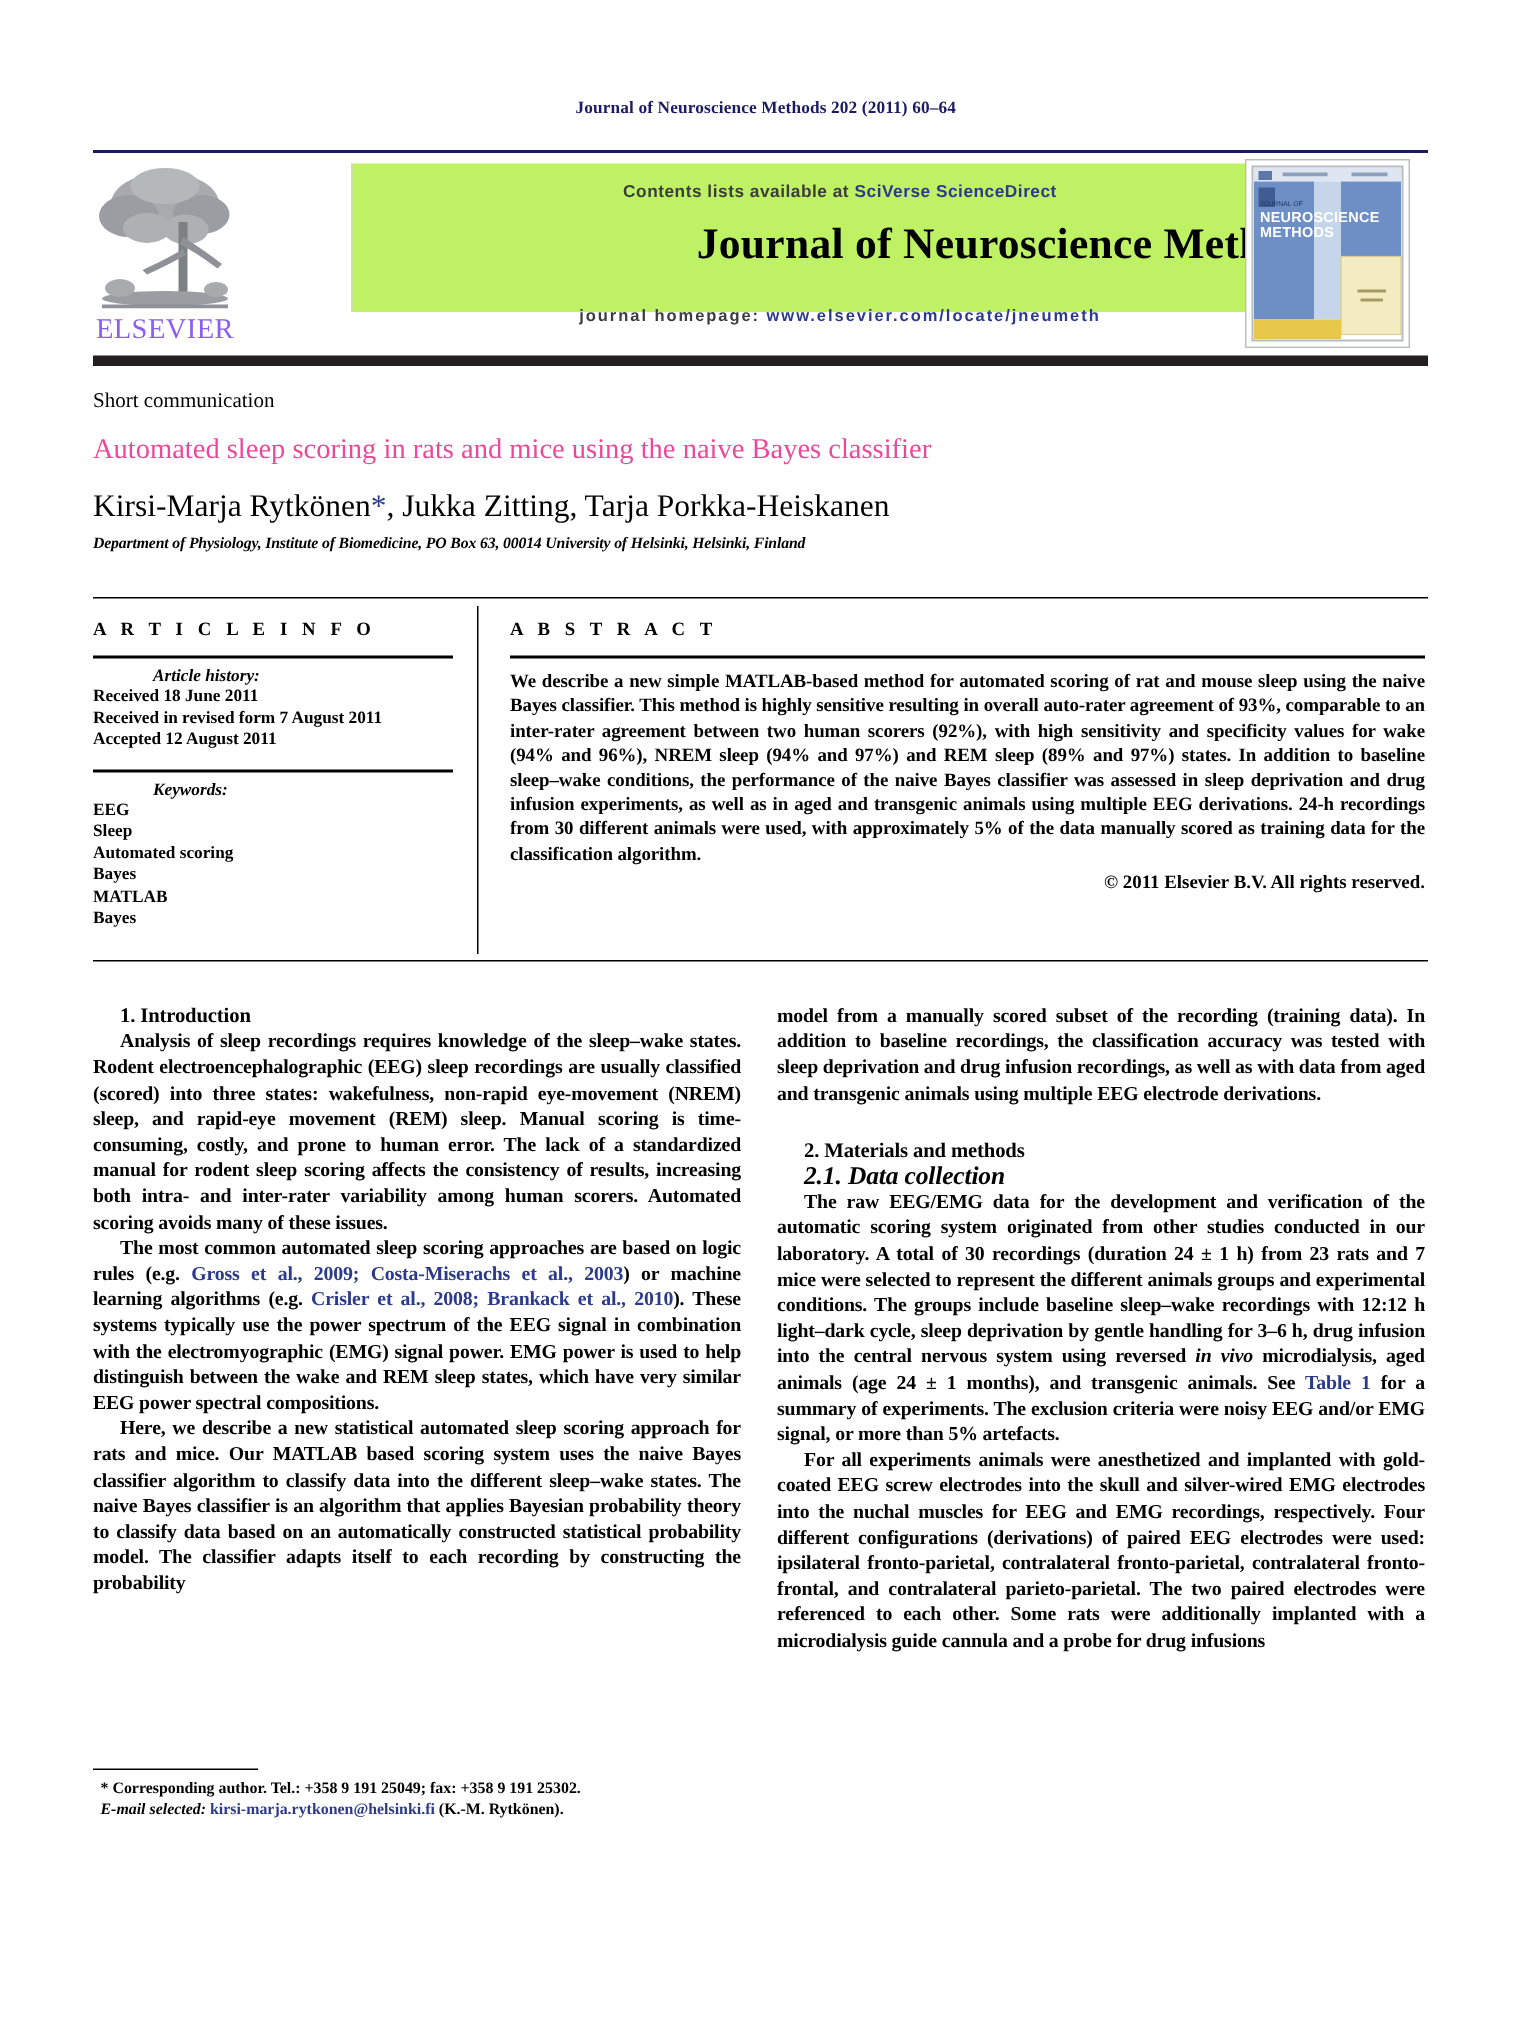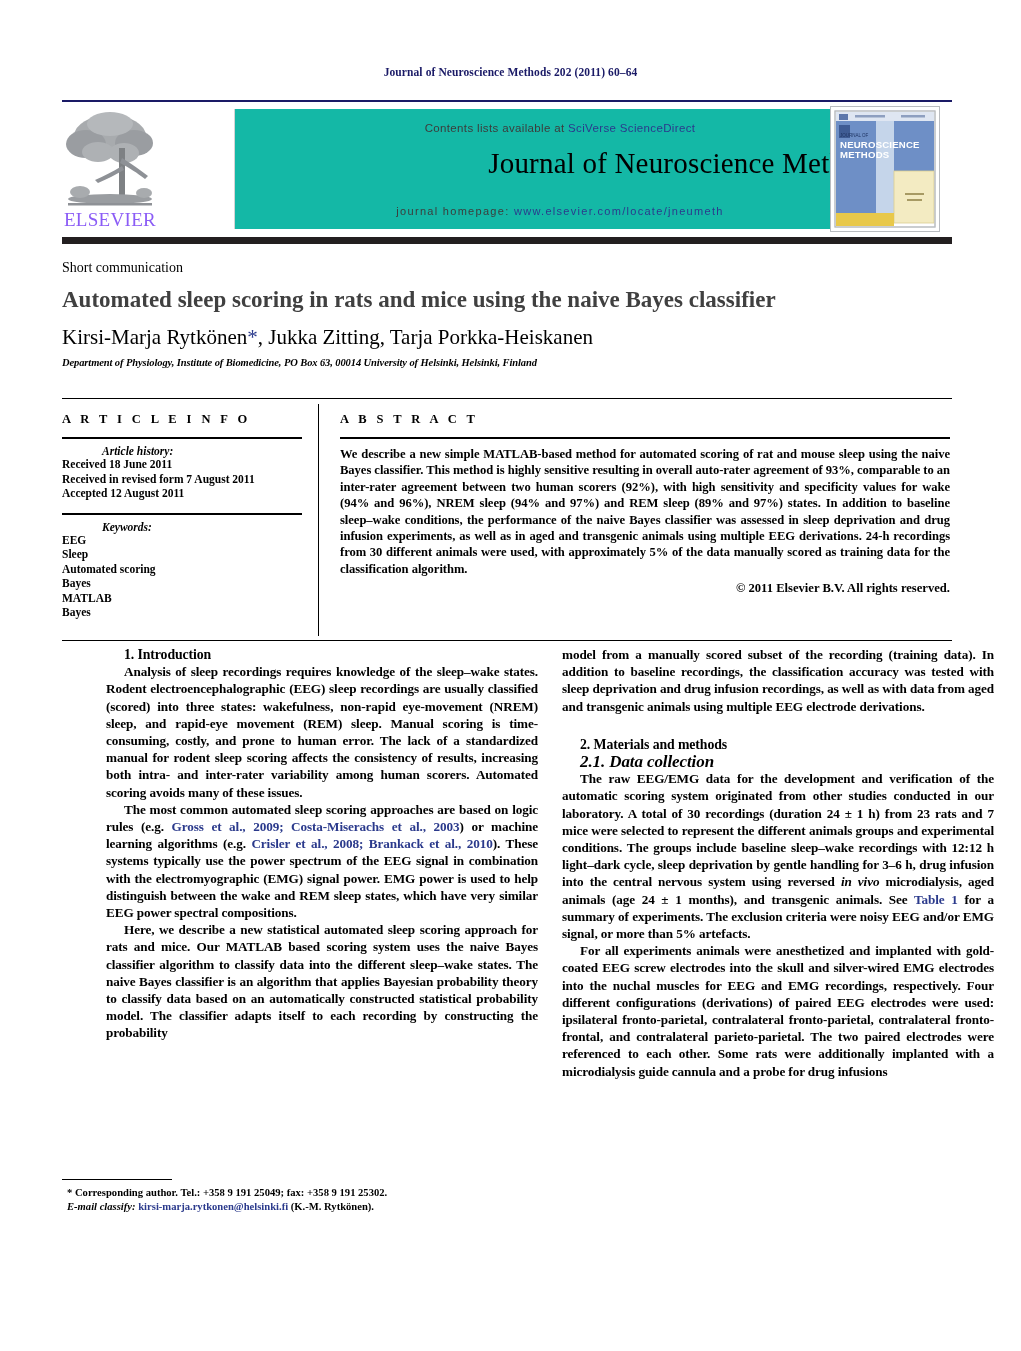--- a/index.html
+++ b/index.html
@@ -62,24 +62,25 @@
     text-align: center;
     font-family: "Liberation Serif", serif;
     font-size: 19px;
     letter-spacing: 0.3px;
     color: #8b5cf6;
   }
   .banner {
     position: absolute;
     left: 172px; top: 6px;
     width: 650px;
-    height: 120px;
-    background: #14b8a6;
+    height: 99px;
+    background: #bef264;
     border-left: 1px solid #d3d4d5;
     border-right: 1px solid #d3d4d5;
+    font-weight: bold;
   }
   .contents-line {
     position: absolute;
     left: 0; top: 13px;
     width: 650px;
     text-align: center;
     font-family: "Liberation Sans", sans-serif;
     font-size: 11.5px;
     color: #3c3c3c;
     letter-spacing: 0.35px;
@@ -135,24 +136,23 @@
   .kicker {
     position: absolute;
     left: 62px; top: 260px;
     font-size: 14px;
     color: #000000;
   }
   .art-title {
     position: absolute;
     left: 62px; top: 285px;
     width: 880px;
-    font-size: 23px;
+    font-size: 19px;
     line-height: 30px;
-    color: #404040;
-    font-weight: bold;
+    color: #ec4899;
   }
   .authors {
     position: absolute;
     left: 62px; top: 325px;
     width: 880px;
     font-size: 21px;
   }
   .authors .star { color: #2b3a8c; }
   .affil {
     position: absolute;
@@ -238,28 +238,27 @@
   .abs-copy {
     font-size: 12.6px;
     font-weight: bold;
     text-align: right;
     margin-top: 4px;
   }
 
   
   .col {
     position: absolute;
-    top: 646px;
+    top: 668px;
     width: 432px;
     font-size: 13.2px;
     line-height: 17.2px;
     text-align: justify;
     font-weight: bold;
     letter-spacing: -0.1px;
-    margin-left: 44px;
   }
   .col-left { left: 62px; }
   .col-right { left: 518px; }
   .col p { margin: 0; text-indent: 18px; }
   .col p.noindent { text-indent: 0; }
   .h2 {
     font-size: 13.8px;
     font-weight: bold;
     margin: 0 0 17px 0;
     text-indent: 0;
@@ -413,17 +412,17 @@
     <p class="noindent">model from a manually scored subset of the recording (training data). In addition to baseline recordings, the classification accuracy was tested with sleep deprivation and drug infusion recordings, as well as with data from aged and transgenic animals using multiple EEG electrode derivations.</p>
     <p class="h2 spaced">2.  Materials and methods</p>
     <p class="h3">2.1.  Data collection</p>
     <p><span>The raw EEG/EMG data for the development and verification of the automatic scoring system originated from other studies conducted in our laboratory. A total of 30 recordings (duration 24 ± 1 h) from 23 rats and 7 mice were selected to represent the different animals groups and experimental conditions. The groups include baseline sleep–wake recordings with 12:12 h light–dark cycle, sleep deprivation by gentle handling for 3–6 h, drug infusion into the central nervous system using reversed </span><span class="it">in vivo</span><span> microdialysis, aged animals (age 24 ± 1 months), and transgenic animals. See </span><span class="ref">Table 1</span><span> for a summary of experiments. The exclusion criteria were noisy EEG and/or EMG signal, or more than 5% artefacts.</span></p>
     <p>For all experiments animals were anesthetized and implanted with gold-coated EEG screw electrodes into the skull and silver-wired EMG electrodes into the nuchal muscles for EEG and EMG recordings, respectively. Four different configurations (derivations) of paired EEG electrodes were used: ipsilateral fronto-parietal, contralateral fronto-parietal, contralateral fronto-frontal, and contralateral parieto-parietal. The two paired electrodes were referenced to each other. Some rats were additionally implanted with a microdialysis guide cannula and a probe for drug infusions</p>
   </div>
 
   <div class="foot-rule"></div>
   <div class="footnote">
     <span class="indent"><span>*</span> <span>Corresponding author. Tel.: +358 9 191 25049; fax: +358 9 191 25302.</span></span>
-    <span class="indent"><span class="lbl">E-mail classify:</span> <span class="link">kirsi-marja.rytkonen@helsinki.fi</span> <span>(K.-M. Rytkönen).</span></span>
+    <span class="indent"><span class="lbl">E-mail selected:</span> <span class="link">kirsi-marja.rytkonen@helsinki.fi</span> <span>(K.-M. Rytkönen).</span></span>
   </div>
 
 
 </div>
 
 </body></html>

